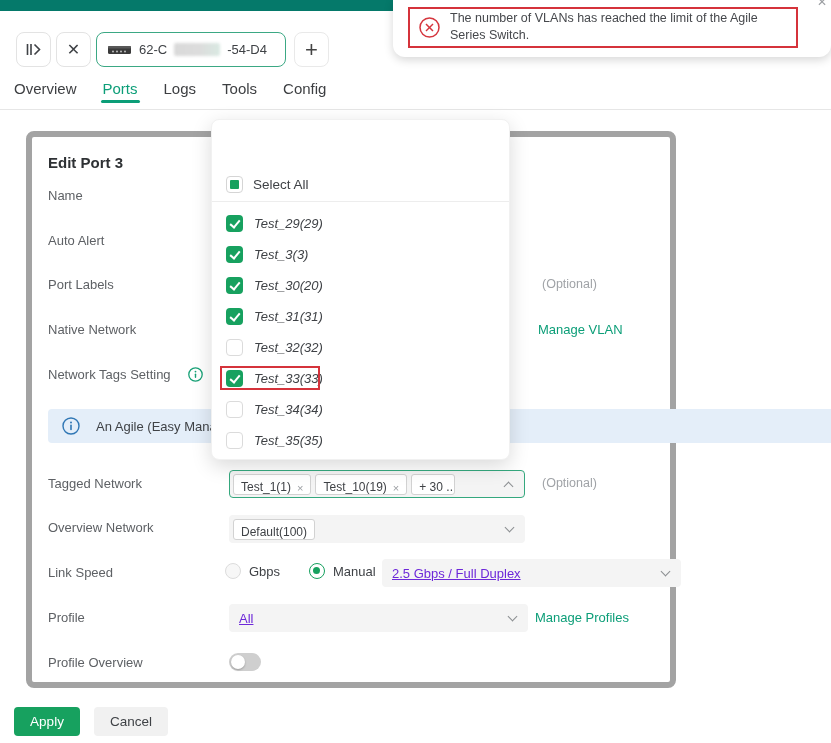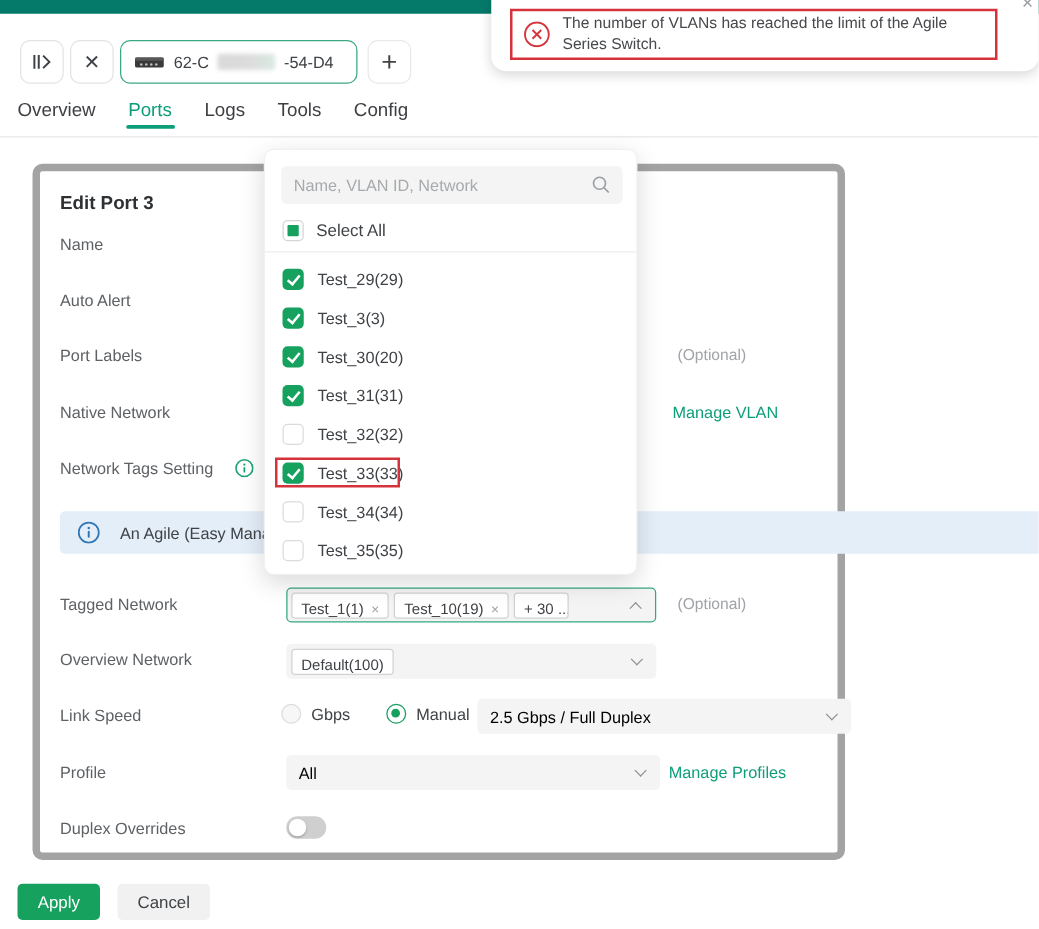--- a/index.html
+++ b/index.html
@@ -61,21 +61,21 @@
     position:absolute; left:16px; top:272px; width:801px; height:34px;
     background:#E4EEF9; border-radius:4px; display:flex; align-items:center; padding-left:14px; gap:16px;
   }
   .banner-text { font-size:13px; color:#3F4246; white-space:nowrap; }
 
   
   .gselect {
     position:absolute; height:28px; background:#F4F4F4; border-radius:4px;
     display:flex; align-items:center; padding:0 26px 0 4px; cursor:pointer;
   }
-  .gselect .value { font-size:13px; color:#000000; padding-left:6px; }
+  .gselect .value { font-size:13px; color:#6d28d9; padding-left:6px;text-decoration:underline; }
   .chev {
     position:absolute; right:12px; width:7px; height:7px;
     border-right:1.5px solid #8B8E91; border-bottom:1.5px solid #8B8E91;
   }
   .chev.down { top:9px; transform:rotate(45deg); }
   .chev.up { top:12px; transform:rotate(-135deg); }
   .chip {
     height:21px; background:#fff; border:1px solid #D2D2D2; border-radius:3px;
     display:flex; align-items:flex-end; padding:0 7px; font-size:12px; color:#3F4246;
     margin-right:4px; white-space:nowrap;
@@ -124,21 +124,21 @@
     width:100%; height:100%; background:transparent; border:none; outline:none;
     padding:0 32px 0 10px; font-size:13px; color:#3F4246; font-family:"Liberation Sans",sans-serif;
   }
   .search input::placeholder { color:#A7AAAD; }
   .search svg { position:absolute; right:9px; top:7px; }
   .selectall { position:absolute; left:0; top:49px; height:30px; display:flex; align-items:center; padding-left:14px; gap:10px; cursor:pointer; }
   .selectall-label { font-size:13.5px; color:#3F4246; }
   .dd-divider { position:absolute; left:0; right:0; top:81px; height:1px; background:#EDEDED; }
   .opts { position:absolute; left:0; top:88px; right:0; }
   .opt { position:relative; height:31px; display:flex; align-items:center; padding-left:14px; gap:11px; cursor:pointer; }
-  .opt-label { font-size:13px; color:#3F4246; }
+  .opt-label { font-size:13px; color:#3F4246;font-style:italic; }
   .cb { width:17px; height:17px; border-radius:4px; flex:0 0 auto; }
   .cb.unchecked { background:#fff; border:1px solid #DBDBDB; }
   .cb.checked { background:#17A15F; position:relative; }
   .cb.checked::after {
     content:""; position:absolute; left:6px; top:3px; width:4px; height:8px;
     border-right:2px solid #fff; border-bottom:2px solid #fff; transform:rotate(40deg);
   }
   .cb.ind { background:#fff; border:1px solid #D5D5D5; position:relative; }
   .cb.ind::after { content:""; position:absolute; left:3px; top:3px; width:9px; height:9px; background:#17A15F; border-radius:1px; }
   .cb.ind { width:17px; height:17px; }
@@ -267,37 +267,30 @@
       <span class="chev down"></span>
     </div>
 
     <div class="flabel" style="top:473px">Profile</div>
     <div class="gselect" style="left:197px; top:467px; width:299px">
       <span class="value">All</span>
       <span class="chev down"></span>
     </div>
     <div class="tlink" style="left:503px; top:473px">Manage Profiles</div>
 
-    <div class="flabel" style="top:518px">Duplex Overrides</div>
+    <div class="flabel" style="top:518px">Profile Overview</div>
     <div class="toggle">
       <span class="knob"></span>
     </div>
   </div>
 
   <button class="btn apply">Apply</button>
   <button class="btn cancel">Cancel</button>
 
   <div class="dropdown">
-    <div class="search">
-      <input type="text" placeholder="Name, VLAN ID, Network" style="">
-      <svg width="16" height="16" viewBox="0 0 16 16">
-        <circle cx="6.6" cy="6.6" r="4.8" fill="none" stroke="#9B9EA2" stroke-width="1.3"></circle>
-        <line x1="10.3" y1="10.3" x2="14" y2="14" stroke="#9B9EA2" stroke-width="1.3"></line>
-      </svg>
-    </div>
     <div class="selectall">
       <span class="cb ind"></span>
       <span class="selectall-label">Select All</span>
     </div>
     <div class="dd-divider"></div>
     <div class="opts">
       <div class="opt">
         <span class="cb checked"></span>
         <span class="opt-label">Test_29(29)</span>
       </div>

